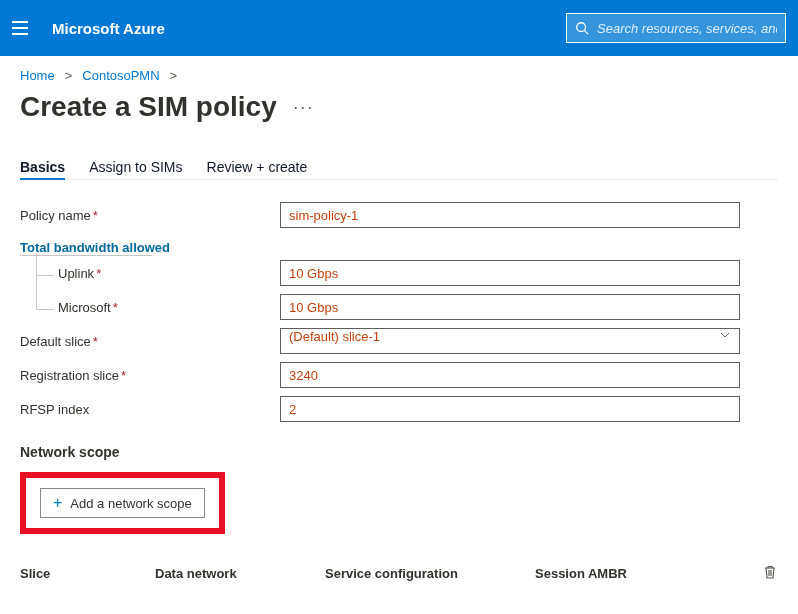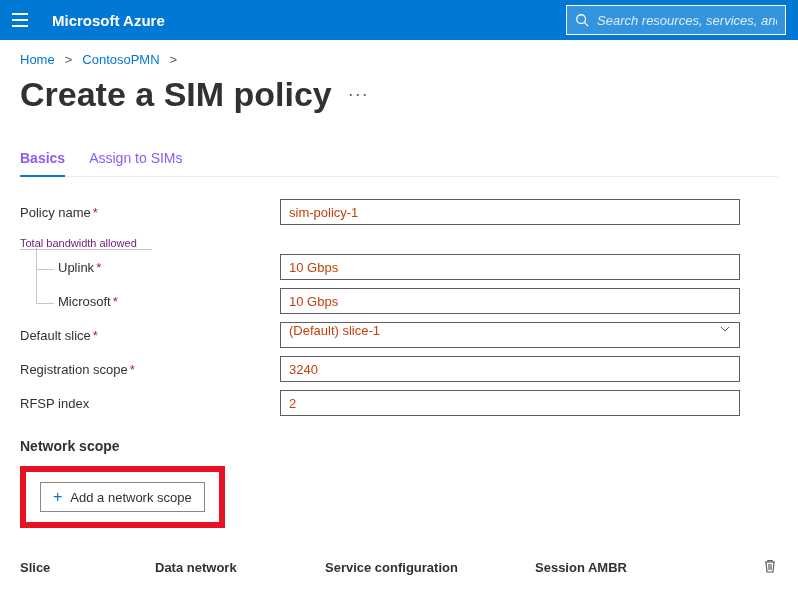--- a/index.html
+++ b/index.html
@@ -11,21 +11,21 @@
       font-family: 'Segoe UI', Arial, sans-serif;
       font-size: 13px;
       color: #323130;
       background: #ffffff;
       width: 798px;
       height: 614px;
       overflow: hidden;
     }
     .top-bar {
       background: #0078d4;
-      height: 40px;
+      height: 56px;
       display: flex;
       align-items: center;
       padding: 0 12px;
       color: #ffffff;
     }
     .hamburger {
       width: 20px;
       height: 20px;
       margin-right: 20px;
       cursor: pointer;
@@ -93,40 +93,40 @@
     .breadcrumb .sep {
       color: #605e5c;
     }
     .page-title-row {
       display: flex;
       align-items: center;
       gap: 16px;
       margin-bottom: 28px;
     }
     .page-title {
-      font-size: 34px;
+      font-size: 28px;
       font-weight: 600;
       color: #323130;
     }
     .ellipsis {
       color: #605e5c;
       font-size: 18px;
       letter-spacing: 1px;
       cursor: pointer;
     }
     .tabs {
       display: flex;
       gap: 24px;
       border-bottom: 1px solid #edebe9;
       margin-bottom: 20px;
     }
     .tab {
-      padding: 8px 0 10px 0;
+      padding: 8px 0 4px 0;
       font-size: 14px;
-      color: #8b5cf6;
+      color: #0f172a;
       cursor: pointer;
       position: relative;
     }
     .tab.active {
       font-weight: 600;
     }
     .tab.active::after {
       content: '';
       position: absolute;
       left: 0;
@@ -169,24 +169,25 @@
       display: flex;
       justify-content: space-between;
       cursor: pointer;
       background: #ffffff;
     }
     .chevron {
       width: 12px;
       height: 12px;
     }
     .group-header {
-      font-size: 11px;
-      color: #701a75;
+      font-size: 13px;
+      color: #0369a1;
       padding: 6px 0 2px 0;
       position: relative;
+      font-weight: bold;
     }
     .group-header::after {
       content: '';
       position: absolute;
       left: 0;
       bottom: -1px;
       width: 260px;
       border-bottom: 1px solid transparent;
     }
     .tree-indent {
@@ -290,20 +291,21 @@
   </div>
 
   <div class="page-title-row">
     <h1 class="page-title">Create a SIM policy</h1>
     <span class="ellipsis">···</span>
   </div>
 
   <div class="tabs">
     <div class="tab active">Basics</div>
     <div class="tab">Assign to SIMs</div>
+    <div class="tab">Review + create</div>
   </div>
 
   <div class="form-row">
     <div class="form-label">
       <span>Policy name</span><span class="req">*</span>
     </div>
     <div class="form-input">
       <input type="text" value="sim-policy-1" style="">
     </div>
   </div>
@@ -342,21 +344,21 @@
         <span>(Default) slice-1</span>
         <svg class="chevron" viewBox="0 0 12 12" fill="none" stroke="#605e5c" stroke-width="1">
           <polyline points="2,4 6,8 10,4"></polyline>
         </svg>
       </div>
     </div>
   </div>
 
   <div class="form-row">
     <div class="form-label">
-      <span>Registration scope</span><span class="req">*</span>
+      <span>Registration slice</span><span class="req">*</span>
     </div>
     <div class="form-input">
       <input type="text" value="3240" style="">
     </div>
   </div>
 
   <div class="form-row">
     <div class="form-label">RFSP index</div>
     <div class="form-input">
       <input type="text" value="2" style="">

